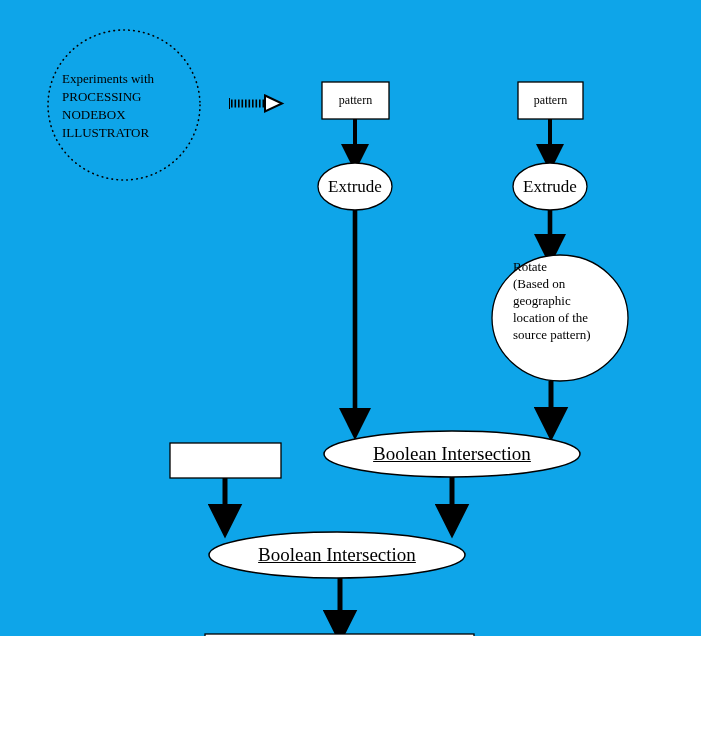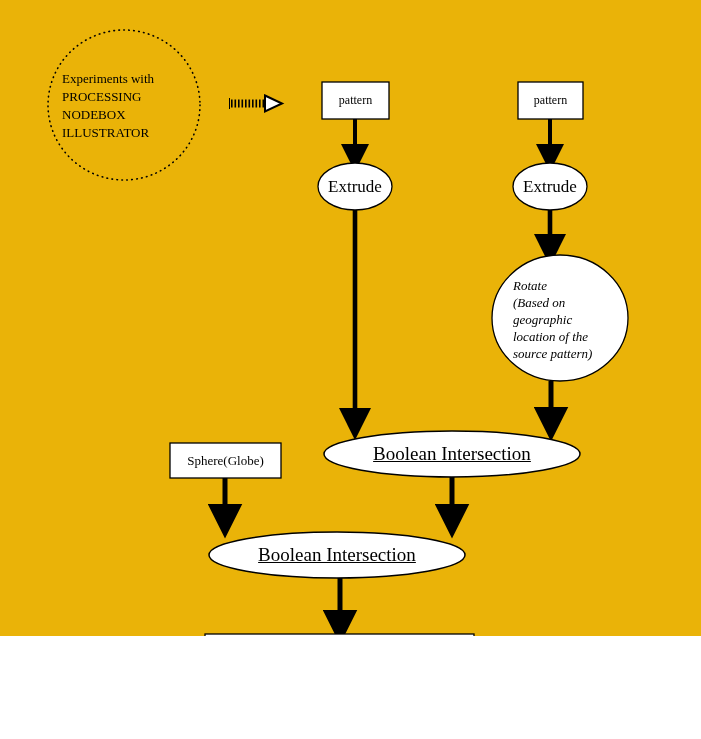--- a/index.html
+++ b/index.html
@@ -4,21 +4,21 @@
 <style>
   html, body {
     margin: 0;
     padding: 0;
     background: #ffffff;
   }
   #canvas {
     position: relative;
     width: 701px;
     height: 636px;
-    background: #eab308;
+    background: #0ea5e9;
     overflow: hidden;
     font-family: "Liberation Serif", "DejaVu Serif", serif;
     color: #000000;
   }
   #svg-layer {
     position: absolute;
     left: 0;
     top: 0;
     width: 701px;
     height: 739px;
@@ -105,26 +105,25 @@
 ILLUSTRATOR</div>
 
   <div class="node-label lbl-pattern" style="left:322px; top:82px; width:67px; height:37px;">pattern</div>
 
   <div class="node-label lbl-pattern" style="left:518px; top:82px; width:65px; height:37px;">pattern</div>
 
   <div class="node-label lbl-extrude" style="left:318px; top:163px; width:74px; height:47px;">Extrude</div>
 
   <div class="node-label lbl-extrude" style="left:513px; top:163px; width:74px; height:47px;">Extrude</div>
 
-  <div class="node-label lbl-rotate" style="left:513px; top:274px; width:110px; height:90px;font-style:italic;">Rotate
+  <div class="node-label lbl-rotate" style="left:513px; top:255px; width:110px; height:90px;">Rotate
 (Based on
 geographic
 location of the
 source pattern)</div>
 
   <div class="node-label lbl-boolean" style="left:324px; top:431px; width:256px; height:46px;">Boolean Intersection</div>
 
-  <div class="node-label lbl-sphere" style="left:170px; top:443px; width:111px; height:35px;">Sphere(Globe)</div>
 
   <div class="node-label lbl-boolean" style="left:209px; top:532px; width:256px; height:46px;">Boolean Intersection</div>
 
 
 </div>
 
 </body></html>

